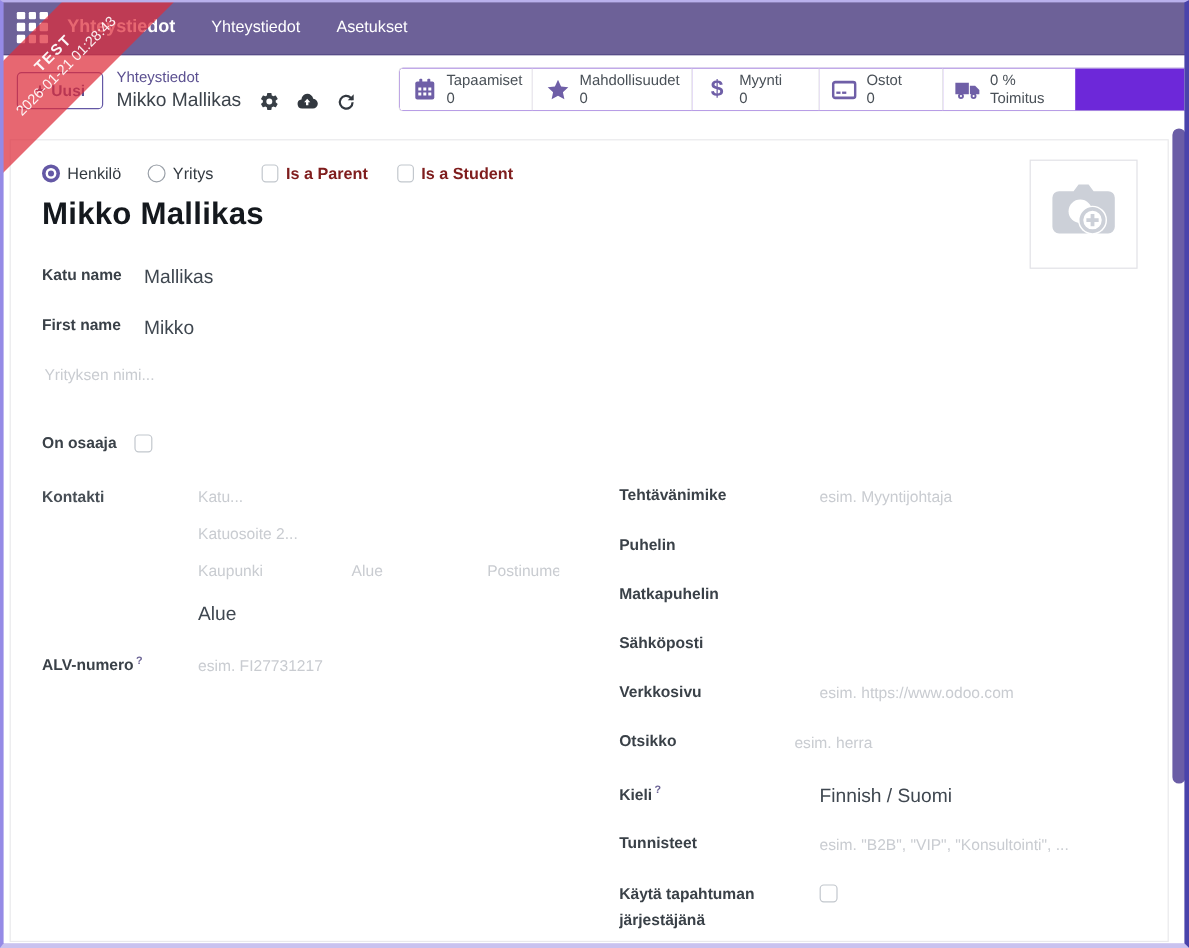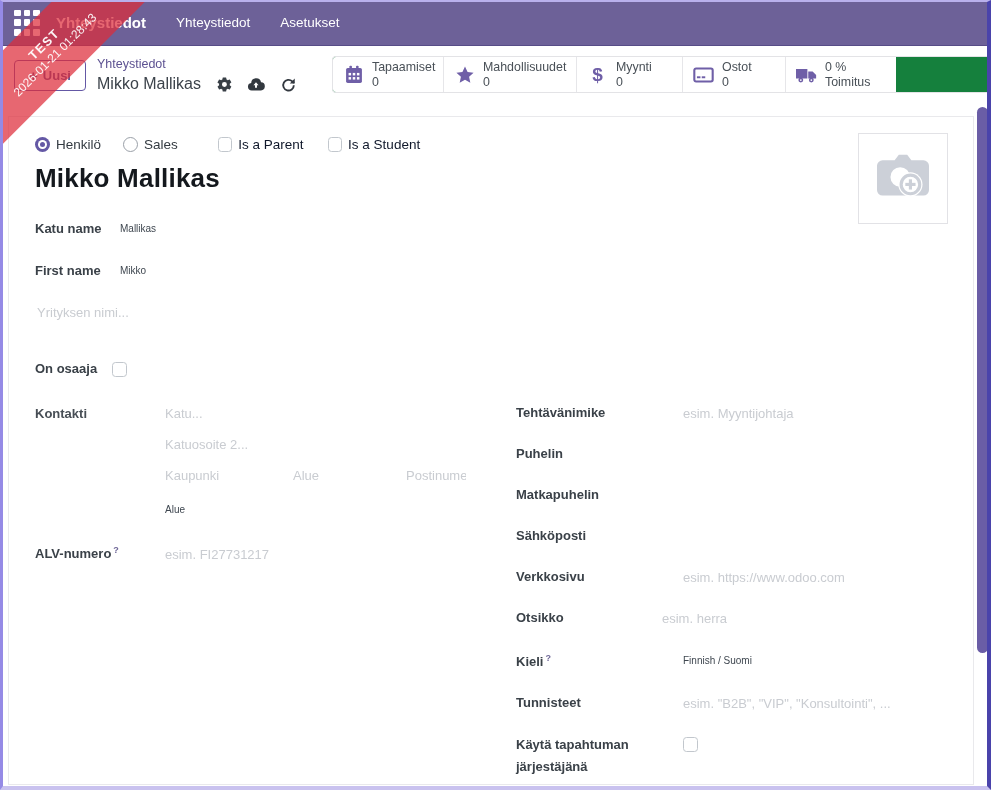--- a/index.html
+++ b/index.html
@@ -47,21 +47,21 @@
     text-decoration: none; cursor: pointer;
   }
   .bc-row {
     position: absolute; left: 97px; top: 75px; display: flex; align-items: center; gap: 14px;
   }
   .bc-current { font-size: 16px; color: #3c434b; }
   .bc-icon { width: 18px; height: 18px; display: inline-flex; align-items: center; justify-content: center; cursor: pointer; }
   
   .stat-box {
     position: absolute; left: 332px; top: 56px; right: 4px; height: 37px;
-    background: #15803d; border: 1px solid #e3e3e6; border-right: none;
+    background: #6d28d9; border: 1px solid #e3e3e6; border-right: none;
     border-radius: 4px 0 0 4px; display: flex; overflow: hidden; z-index: 4;
   }
   .stat-btn {
     flex: none; display: flex; align-items: center; gap: 8px;
     padding: 0 10px; border-right: 1px solid #e6e6e9; cursor: pointer; background: #fff;
   }
   .stat-btn:last-child { border-right: none; }
   .stat-ico { width: 21px; flex: none; display: flex; align-items: center; justify-content: center; }
   .stat-text { display: flex; flex-direction: column; justify-content: center; }
   .stat-text span { font-size: 12.4px; line-height: 1.2; color: #495057; white-space: nowrap; }
@@ -74,25 +74,25 @@
   
   .abs { position: absolute; }
   .radio { width: 15px; height: 15px; border-radius: 50%; position: relative; flex: none; cursor: pointer; }
   .radio.unchecked { border: 1px solid #9aa0a8; background: #fff; }
   .radio.checked { background: #6458a5; }
   .radio.checked::after { content:""; position: absolute; inset: 3px; border-radius: 50%; background: #fff; }
   .radio.checked::before { content:""; position: absolute; inset: 5px; border-radius: 50%; background: #6458a5; z-index: 2; }
   .cb { width: 14.5px; height: 14.5px; border: 1px solid #c2c7cd; border-radius: 3.5px; background: #fff; flex: none; cursor: pointer; }
   .type-row { left: 35px; top: 137px; display: flex; align-items: center; font-size: 13.5px; color: #333a41; }
   .type-row label { margin-left: 6px; cursor: pointer; }
-  .type-row .bold { font-weight: 400; color: #0f172a; }
+  .type-row .bold { font-weight: 700; color: #7f1d1d; }
   .page-title { left: 35px; top: 163px; font-size: 26px; font-weight: 700; color: #14181d; letter-spacing: 0.2px; }
   .flabel { font-size: 13px; font-weight: 700; color: #3a4148; white-space: nowrap; }
   .flabel.normal { font-weight: 700; color: #474e55; }
-  .fvalue { font-size: 10px; color: #3f4750; white-space: nowrap; cursor: text; }
+  .fvalue { font-size: 16px; color: #3f4750; white-space: nowrap; cursor: text; }
   .fph { font-size: 13px; color: #c9ccd1; white-space: nowrap; cursor: text; }
   sup.help { font-size: 9px; color: #6d6596; margin-left: 2px; }
   .clipbox { display: inline-block; width: 60px; overflow: hidden; }
   
   .avatar-box {
     position: absolute; left: 858px; top: 133px; width: 90px; height: 91px;
     border: 1px solid #e2e2e6; background: #fff;
     display: flex; align-items: center; justify-content: center; cursor: pointer;
   }
   
@@ -228,21 +228,21 @@
       </span>
   </div>
 </div>
 
 <div class="sheet"></div>
 
 <div class="abs type-row">
   <span class="radio checked"></span>
   <label>Henkilö</label>
   <span class="radio unchecked" style="margin-left:22px"></span>
-  <label>Sales</label>
+  <label>Yritys</label>
   <span class="cb" style="margin-left:40px"></span>
   <label class="bold">Is a Parent</label>
   <span class="cb" style="margin-left:24px"></span>
   <label class="bold">Is a Student</label>
 </div>
 
 <h1 class="abs page-title">Mikko Mallikas</h1>
 
 <div class="avatar-box">
   <span>

